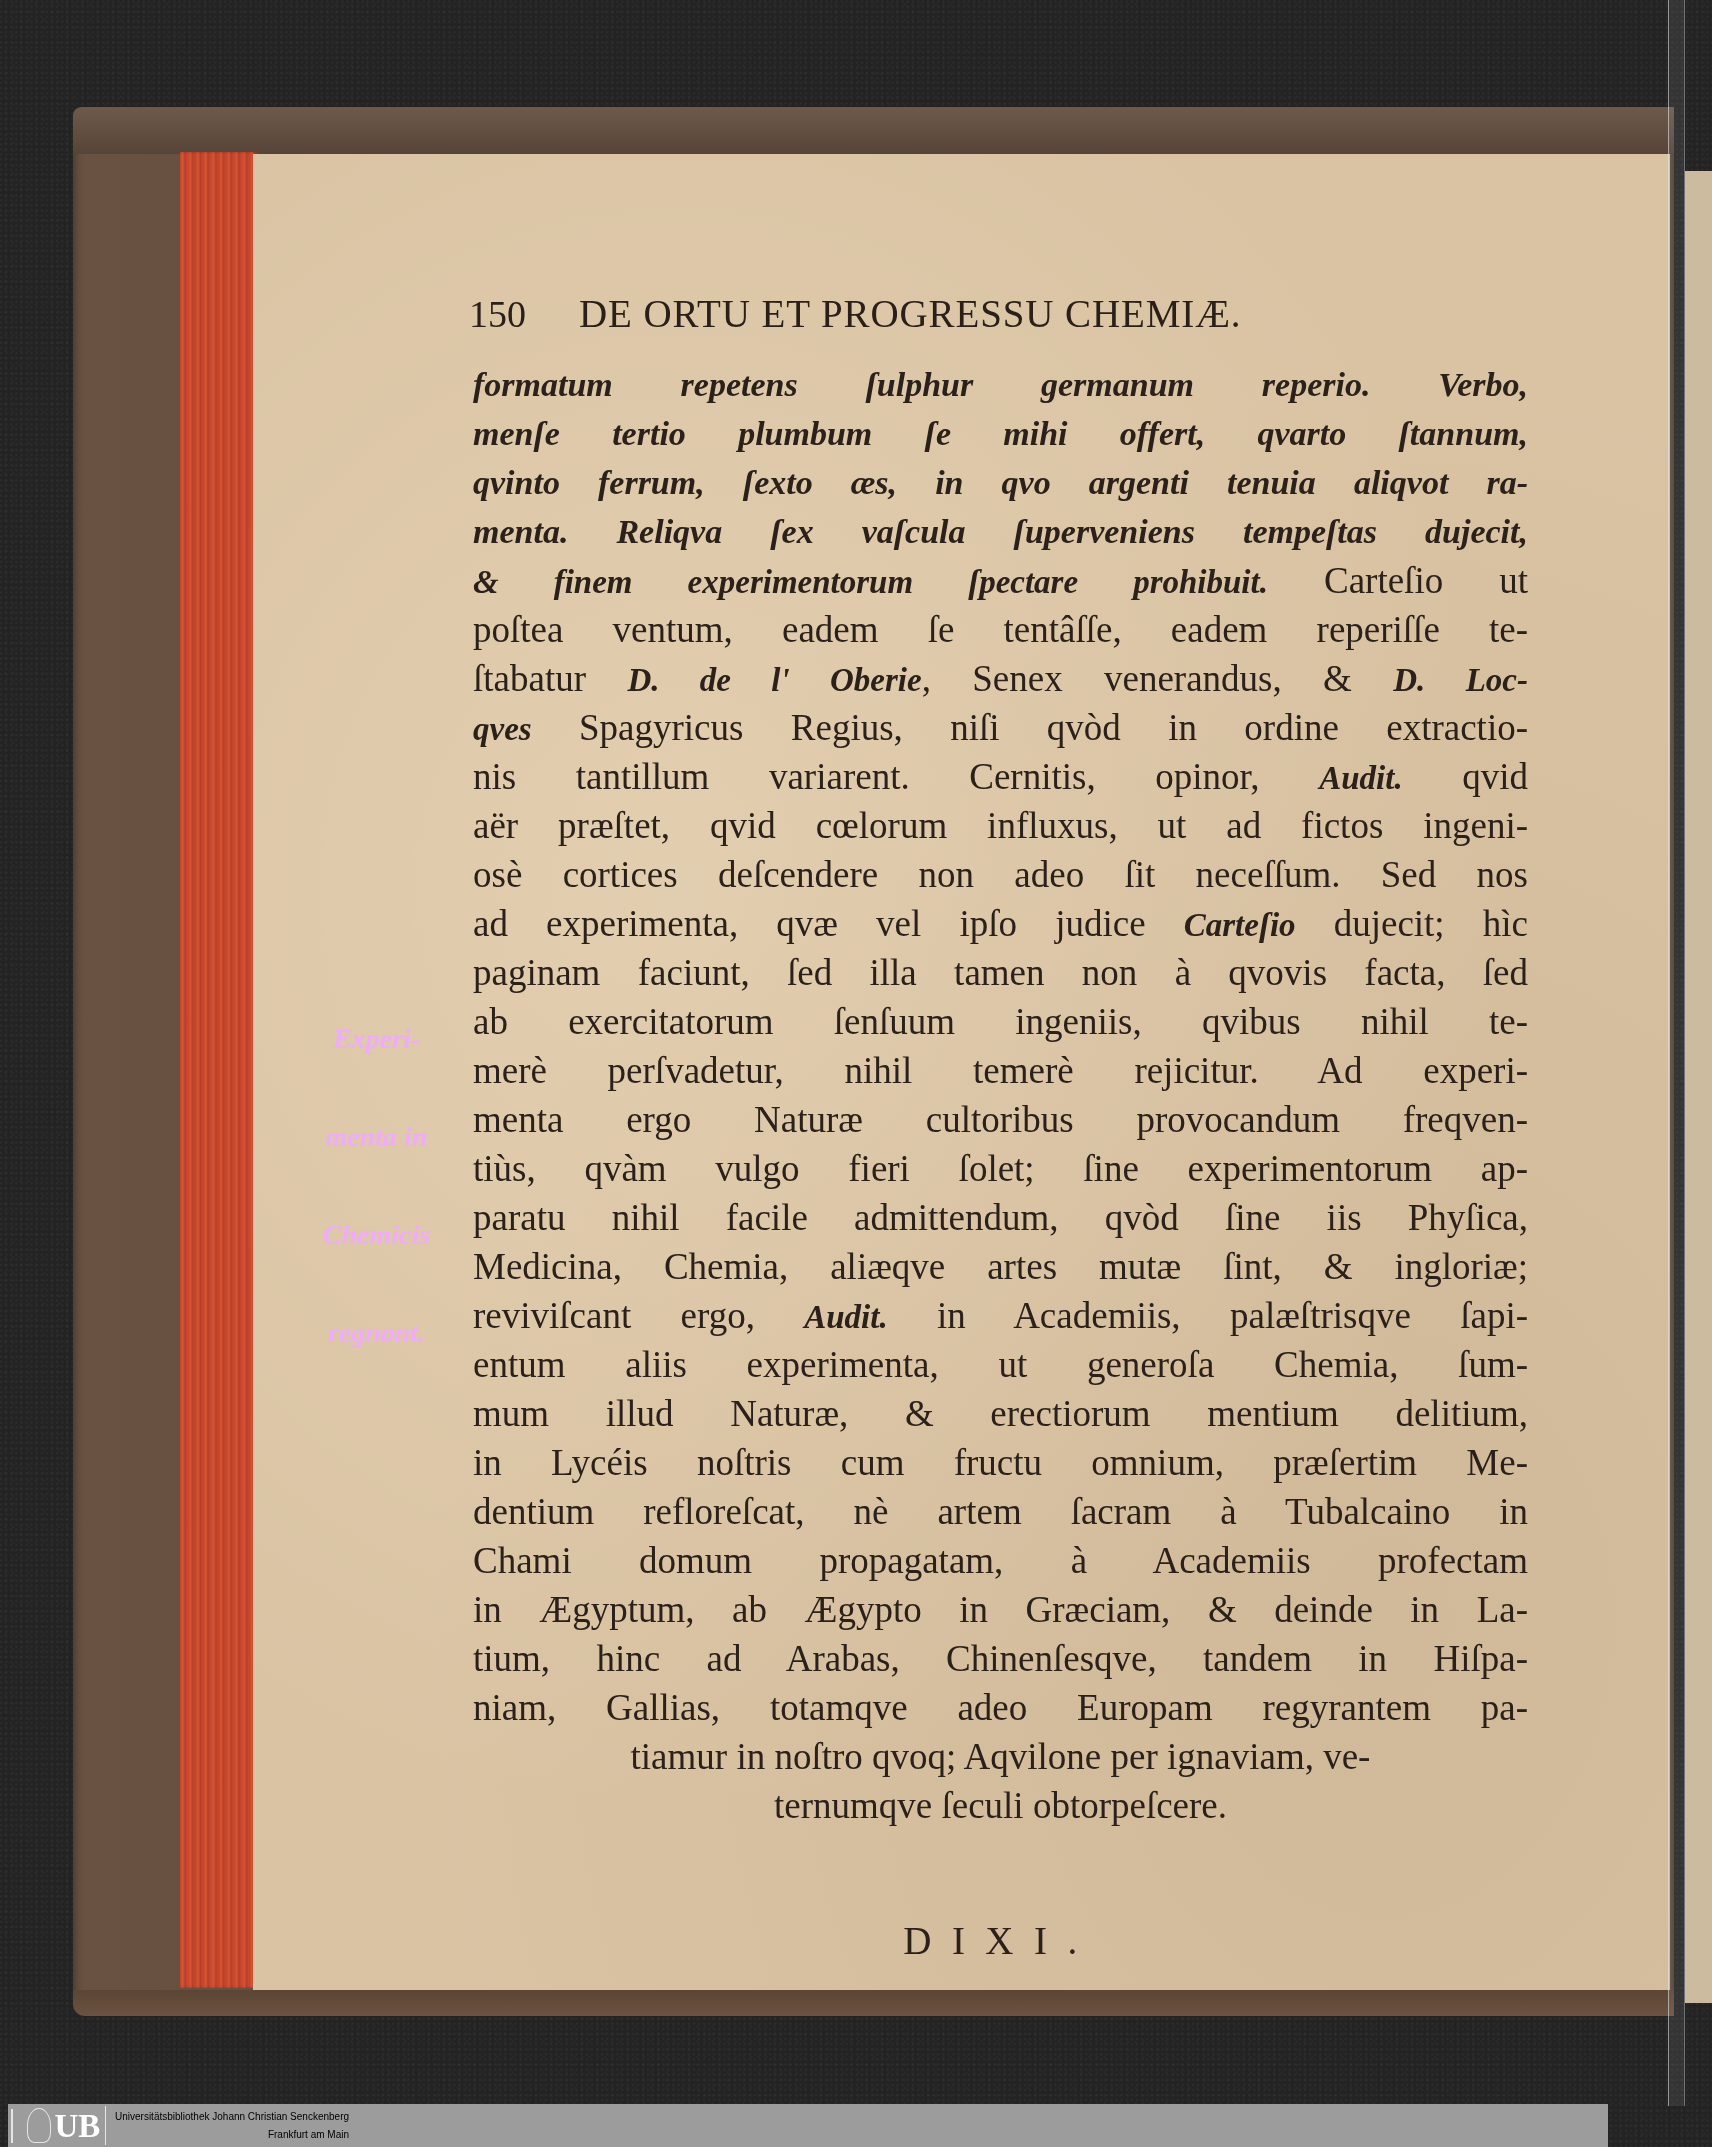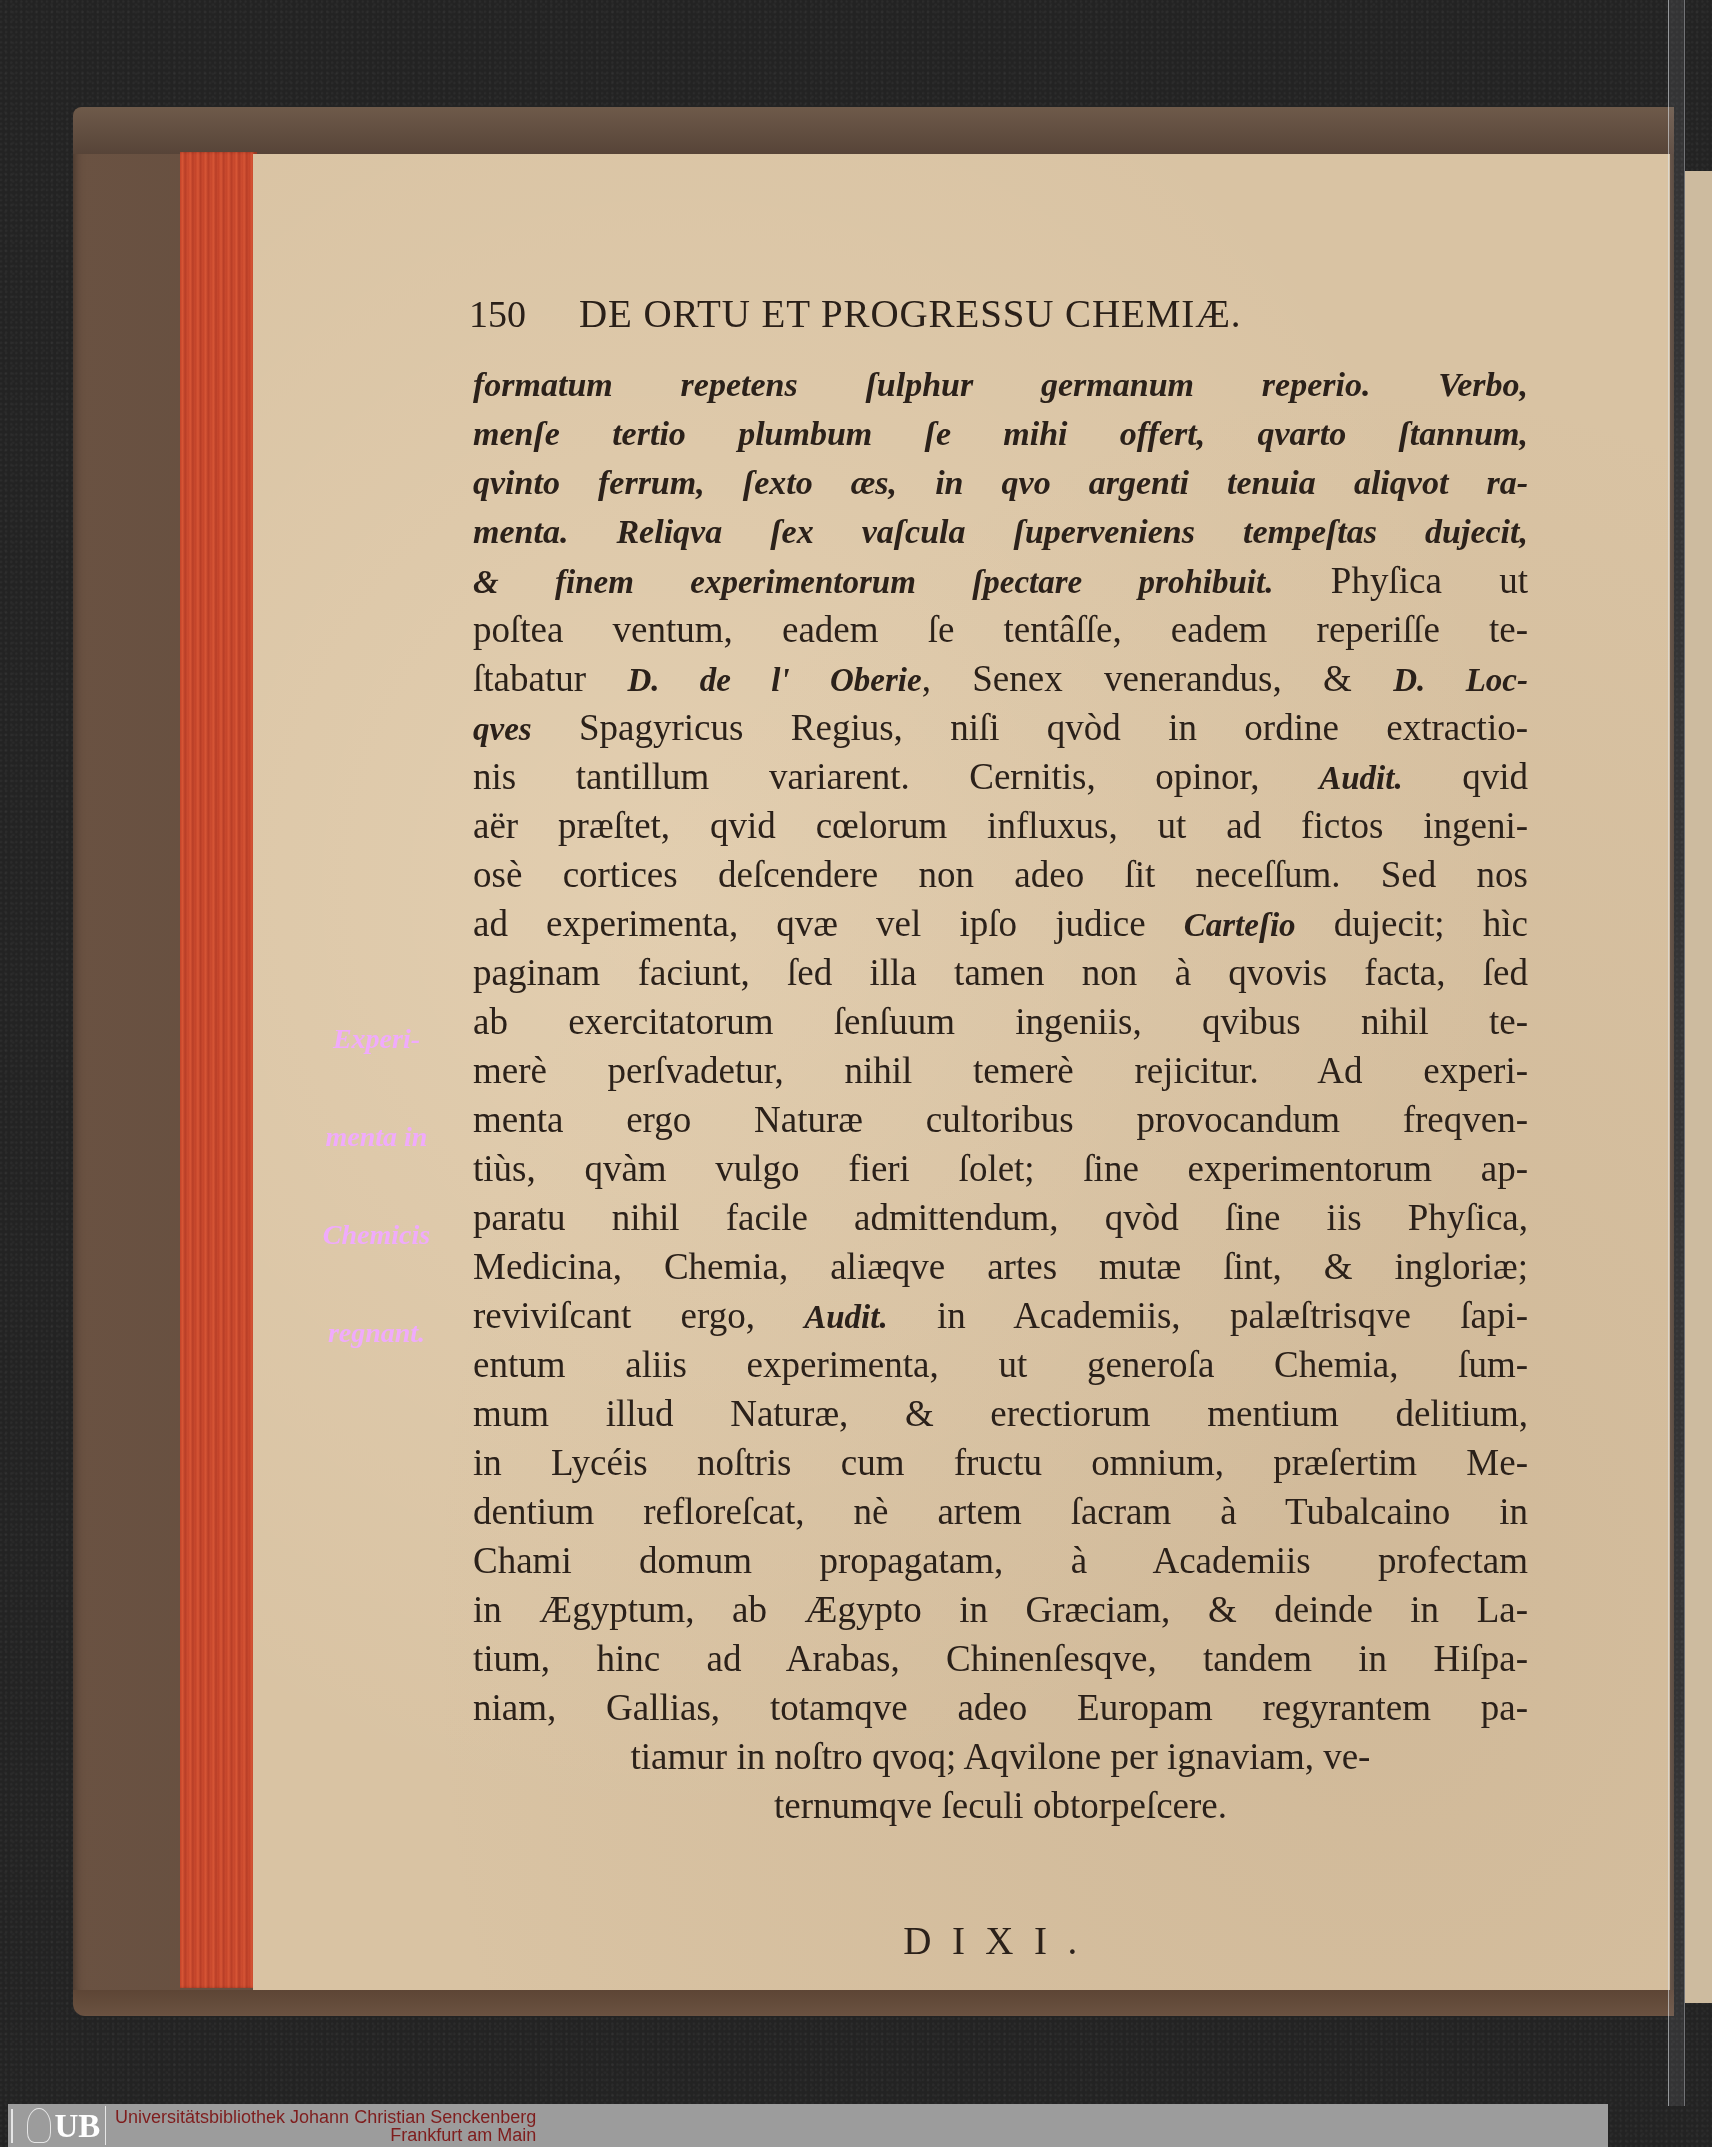--- a/index.html
+++ b/index.html
@@ -94,21 +94,21 @@
     }
     .ub-lines { width: 8.6px; height: 34px; border-left: 2.6px double #e6e6e6; margin-right: 5.1px; }
     .ub-portrait {
       width: 22px; height: 33px; border-radius: 50% 50% 30% 30%;
       border: 1.7px solid #e6e6e6; margin-right: 3.4px; position: relative;
     }
     .ub-text {
       color: #ffffff; font-family: "Liberation Serif", serif; font-weight: bold;
       font-size: 33px; line-height: 34px;
     }
-    .footer-lines { margin-left: 8.6px; color: #7f1d1d; font-family: "Liberation Sans", sans-serif; font-size: 18px; line-height: 18px; }
+    .footer-lines { margin-left: 8.6px; color: #000000; font-family: "Liberation Sans", sans-serif; font-size: 10px; line-height: 18px; }
   </style>
 </head>
 <body>
 
 <div class="cover"></div>
 <div class="cover-top"></div>
 <div class="cover-bottom"></div>
 <div class="page-edge"></div>
 <div class="page"></div>
 <div class="right-strip"></div>
@@ -117,21 +117,21 @@
 <div class="running-head">
   <span class="page-number">150</span>
   <span class="head-title">DE ORTU ET PROGRESSU CHEMIÆ.</span>
 </div>
 
 <div class="body-text" id="body-text">
     <div class="line italic">formatum repetens ſulphur germanum reperio. Verbo,</div>
     <div class="line italic">menſe tertio plumbum ſe mihi offert, qvarto ſtannum,</div>
     <div class="line italic">qvinto ferrum, ſexto æs, in qvo argenti tenuia aliqvot ra-</div>
     <div class="line italic">menta. Reliqva ſex vaſcula ſuperveniens tempeſtas dujecit,</div>
-    <div class="line"><i>&amp; finem experimentorum ſpectare prohibuit.</i><span> Phyſica ut</span></div>
+    <div class="line"><i>&amp; finem experimentorum ſpectare prohibuit.</i><span> Carteſio ut</span></div>
     <div class="line">poſtea ventum, eadem ſe tentâſſe, eadem reperiſſe te-</div>
     <div class="line"><span>ſtabatur </span><i>D. de l' Oberie</i><span>, Senex venerandus, &amp; </span><i>D. Loc-</i></div>
     <div class="line"><i>qves</i><span> Spagyricus Regius, niſi qvòd in ordine extractio-</span></div>
     <div class="line"><span>nis tantillum variarent. Cernitis, opinor, </span><i>Audit.</i><span> qvid</span></div>
     <div class="line">aër præſtet, qvid cœlorum influxus, ut ad fictos ingeni-</div>
     <div class="line">osè cortices deſcendere non adeo ſit neceſſum. Sed nos</div>
     <div class="line"><span>ad experimenta, qvæ vel ipſo judice </span><i>Carteſio</i><span> dujecit; hìc</span></div>
     <div class="line">paginam faciunt, ſed illa tamen non à qvovis facta, ſed</div>
     <div class="line">ab exercitatorum ſenſuum ingeniis, qvibus nihil te-</div>
     <div class="line">merè perſvadetur, nihil temerè rejicitur. Ad experi-</div>

